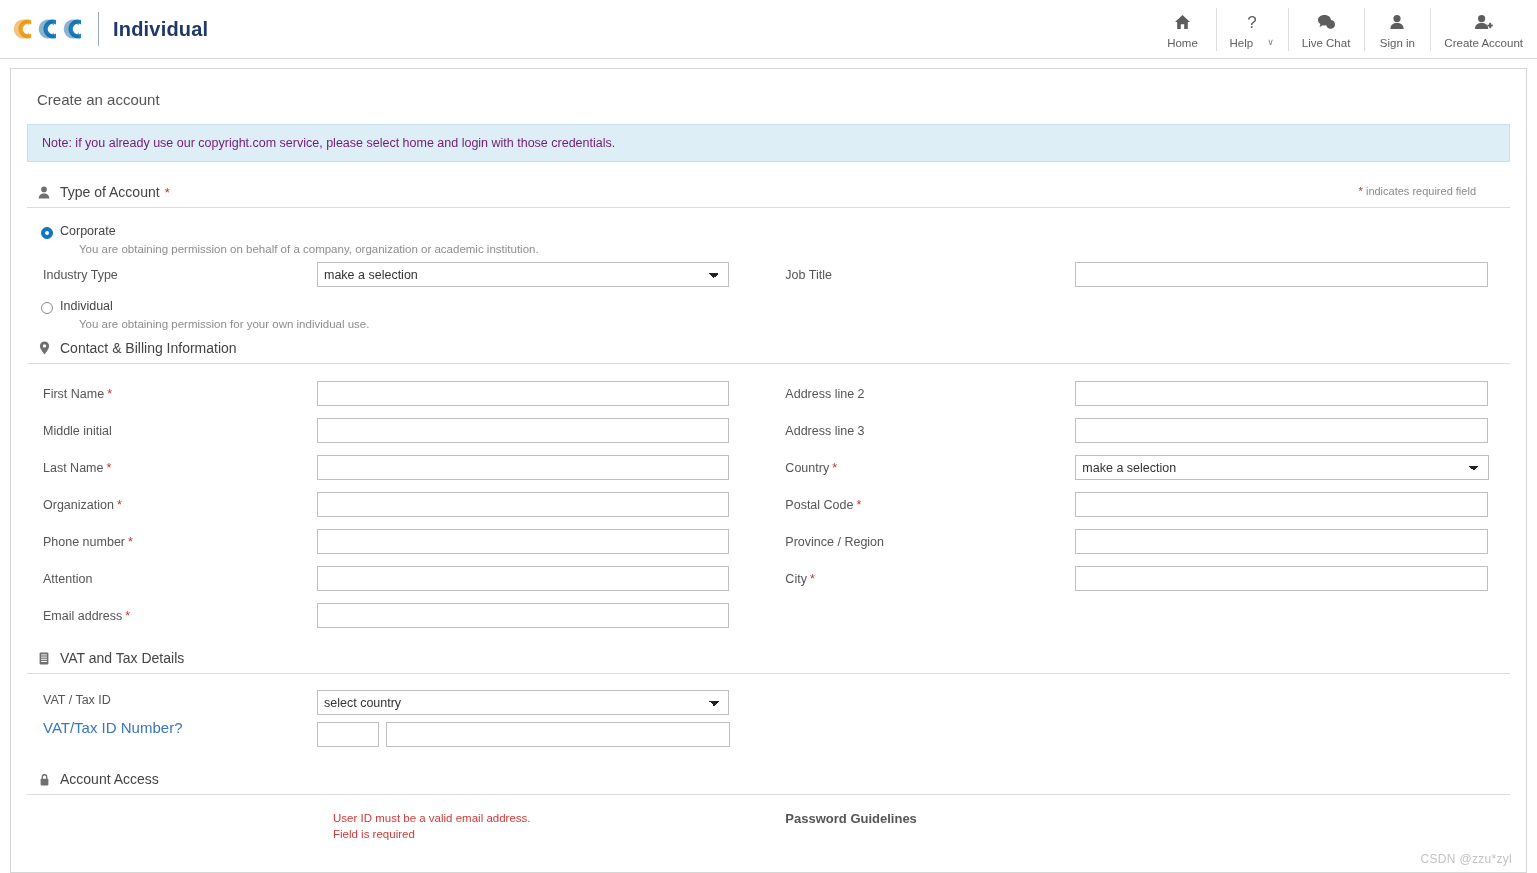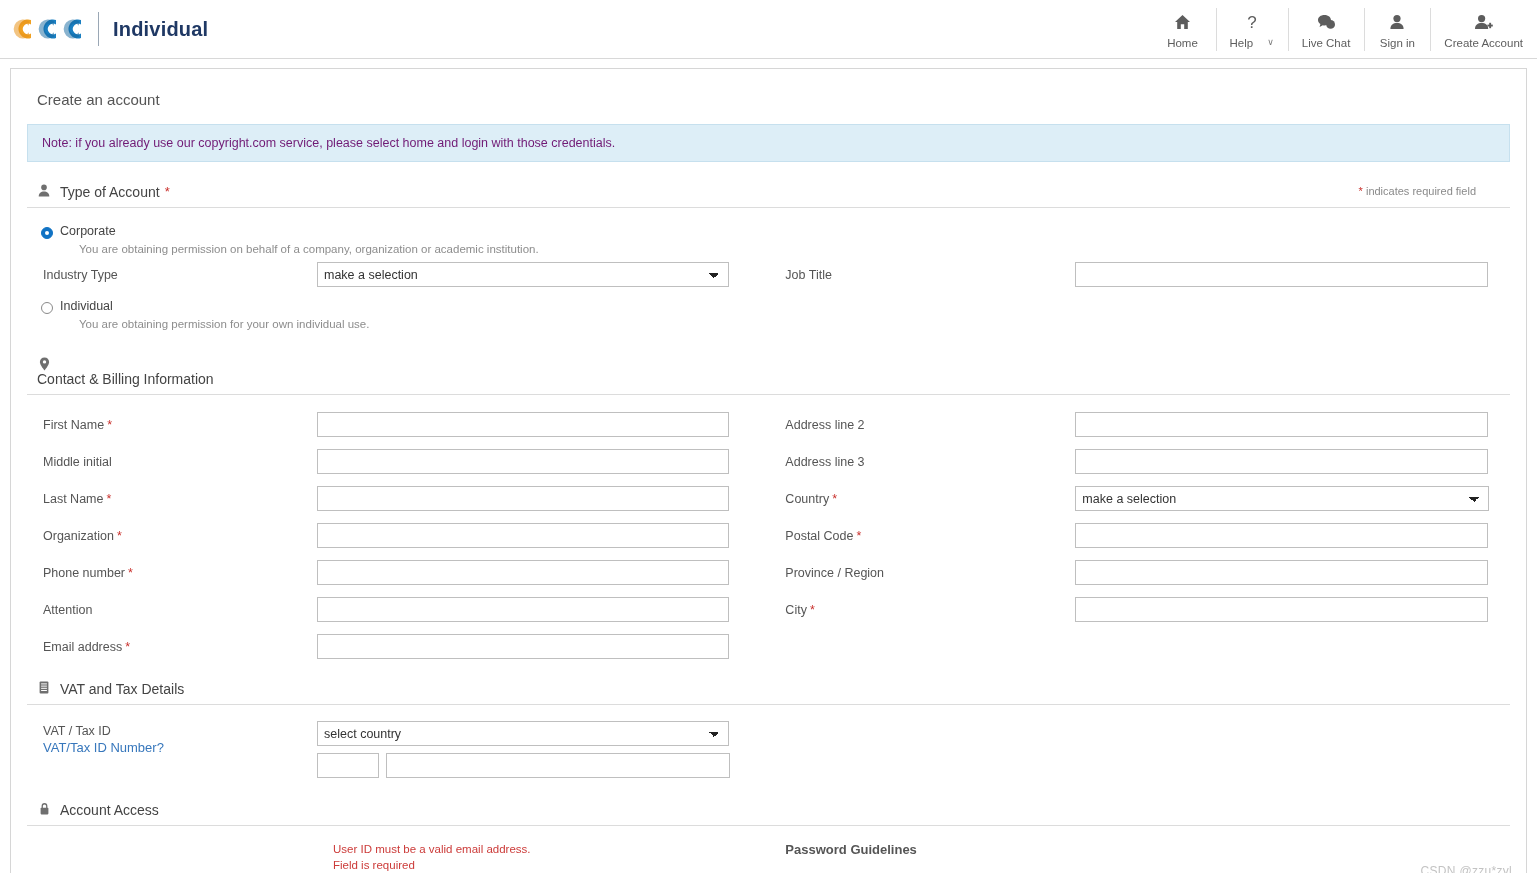--- a/index.html
+++ b/index.html
@@ -75,21 +75,21 @@
     background: #ddeef7;
     border: 1px solid #c6e0ee;
     color: #701a75;
     font-size: 12.5px;
     padding: 11px 14px;
     margin: 0 0 22px 0;
   }
 
   
   .section-head {
-    display: flex; align-items: flex-start;
+    display: flex; align-items: center;
     border-bottom: 1px solid #dcdcdc;
     padding: 0 0 7px 10px;
     margin: 0 0 16px 0;
     position: relative;
   }
   .section-icon {
     width: 14px; margin-right: 9px;
     display: flex; align-items: center; justify-content: center;
   }
   .section-icon svg { display: block; fill: #6f6f6f; }
@@ -164,21 +164,21 @@
   .radio-dot.checked::after {
     content: ""; position: absolute; left: 3px; top: 3px;
     width: 4px; height: 4px; border-radius: 50%; background: #fff;
   }
   .radio-main { font-size: 12.5px; color: #444; }
   .radio-help {
     font-size: 11.5px; color: #8d8d8d;
     padding-left: 52px; margin-top: 4px; margin-bottom: 6px;
   }
 
-  .vat-link { color: #3777bc; font-size: 13px; display: block; margin-top: 2px; cursor: pointer; }
+  .vat-link { color: #3777bc; font-size: 15px; display: block; margin-top: 12px; cursor: pointer; }
   .vat-prefix {
     width: 62px; height: 25px;
     border: 1px solid #bfbfbf; background: #e7eef3;
   }
   .vat-id {
     width: 344px; height: 25px;
     border: 1px solid #bfbfbf; background: #fff;
     margin-left: 7px;
   }
 
@@ -312,21 +312,21 @@
       <input type="text" class="in-rt" value="" style="">
     </div>
   </div>
 
   <div class="radio-row" style="margin-top:12px;">
     <span class="radio-dot"></span>
     <span class="radio-main">Individual</span>
   </div>
   <div class="radio-help">You are obtaining permission for your own individual use.</div>
 
-  <div class="section-head" style="margin-top:27px;flex-direction:column;">
+  <div class="section-head" style="margin-top:10px;">
     <span class="section-icon">
       <svg width="11" height="14" viewBox="0 0 11 14">
         <path d="M5.5 0.6 C2.8 0.6 0.9 2.5 0.9 5 C0.9 8.2 5.5 13.4 5.5 13.4 C5.5 13.4 10.1 8.2 10.1 5 C10.1 2.5 8.2 0.6 5.5 0.6 Z"></path>
         <circle cx="5.5" cy="4.9" r="1.7" fill="#ffffff"></circle>
       </svg>
     </span>
     <span class="section-title">Contact &amp; Billing Information</span>
   </div>
 
   <div class="form-grid">

